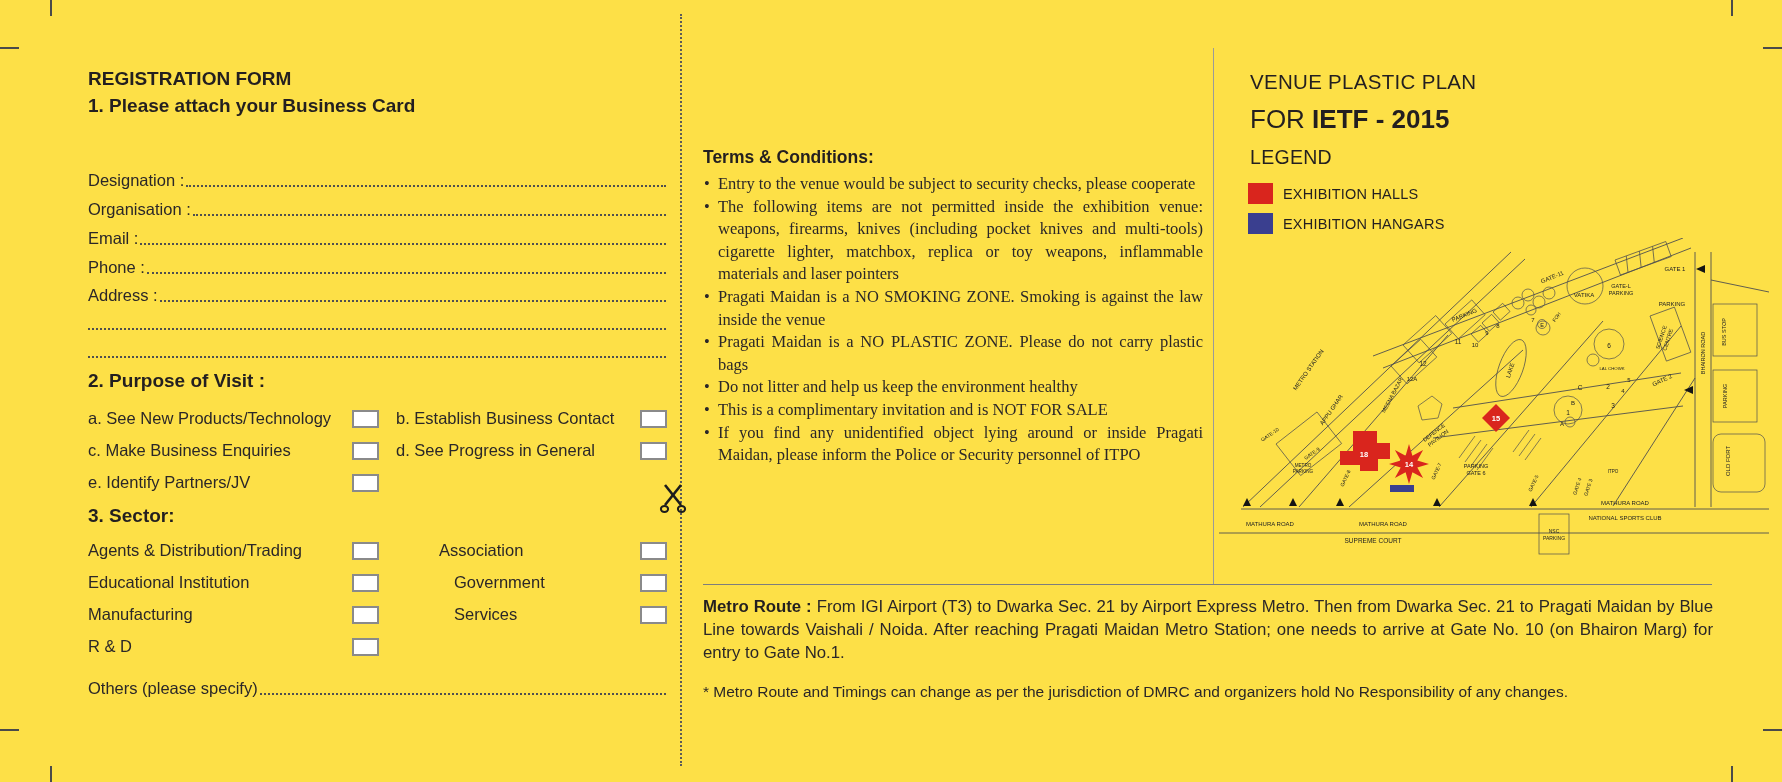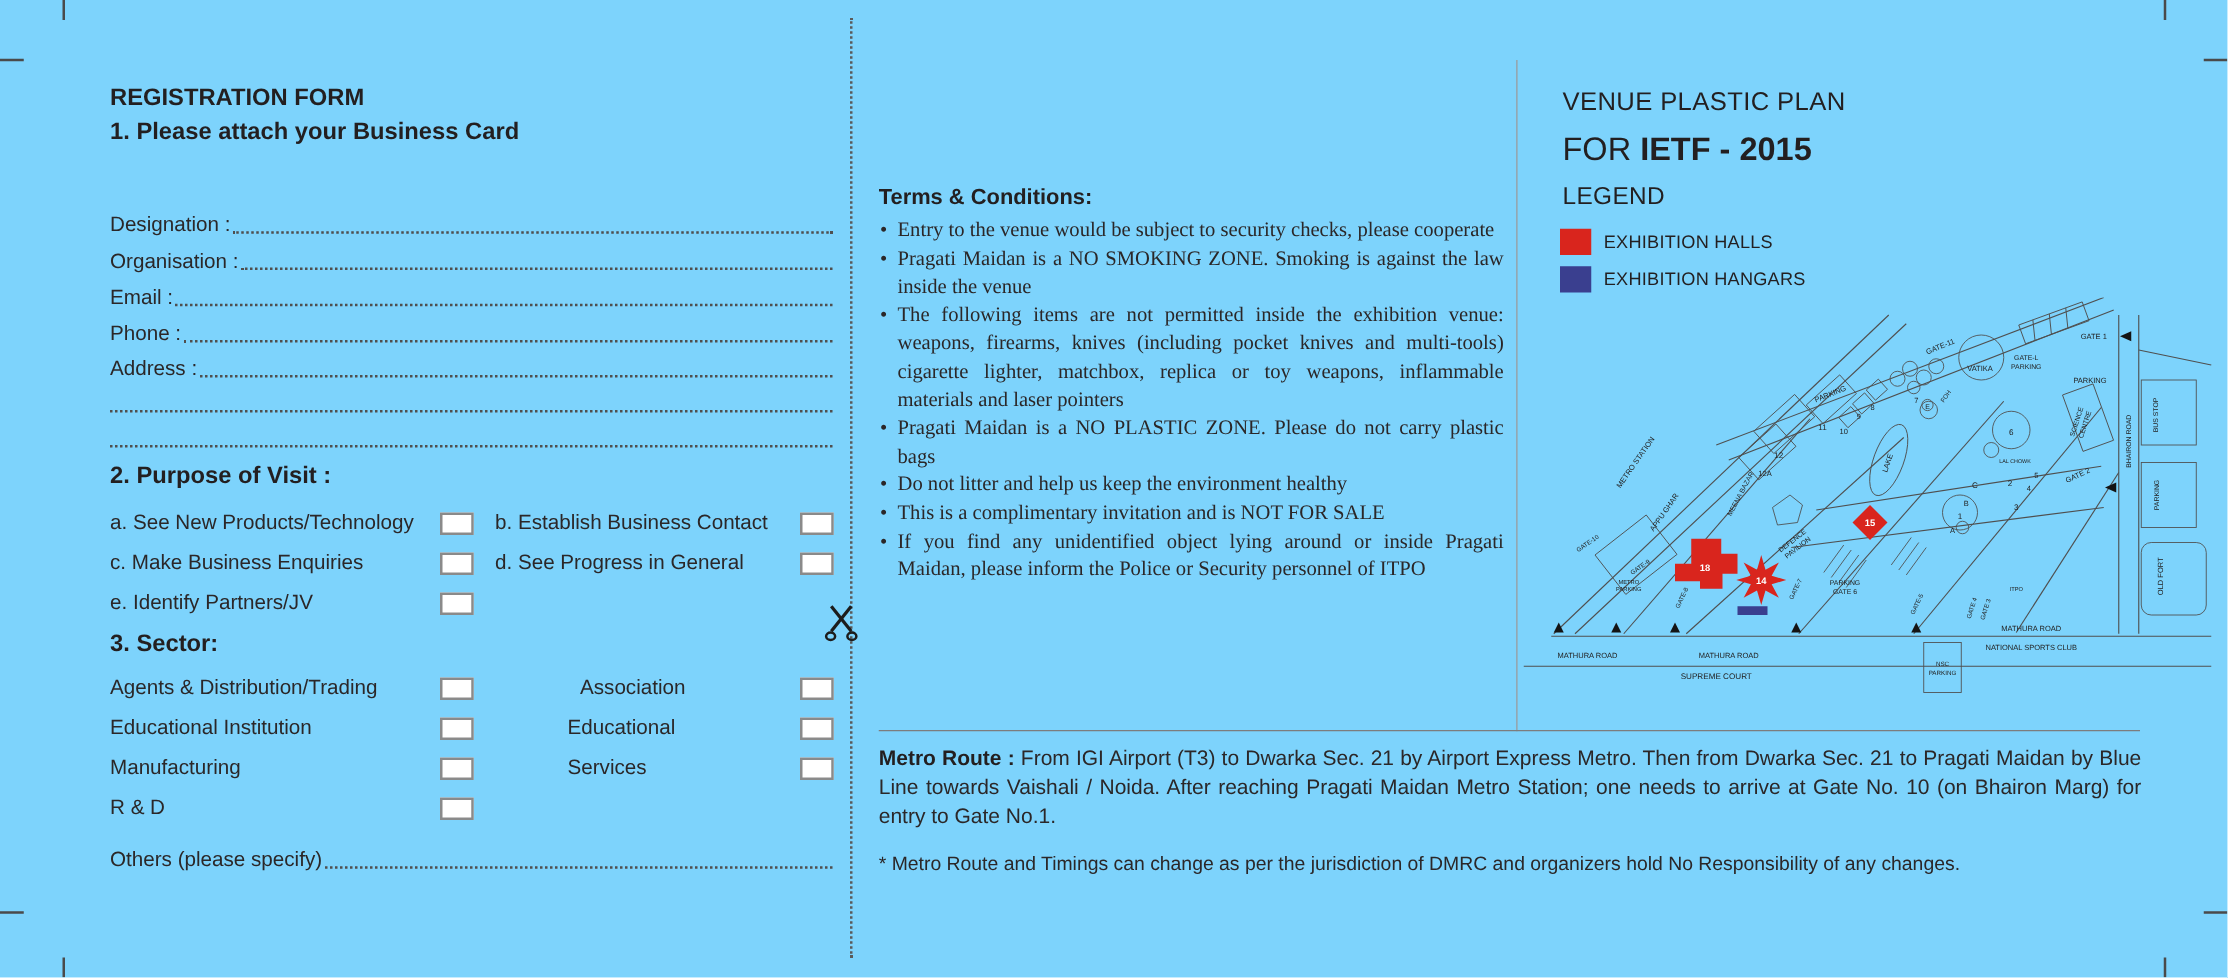--- a/index.html
+++ b/index.html
@@ -1,16 +1,16 @@
 <!DOCTYPE html>
 <html><head>
 <meta charset="utf-8">
 <style>
   html,body{margin:0;padding:0;background:#fff;}
-  .page{position:relative;width:1782px;height:782px;background:#7dd3fc;overflow:hidden;
+  .page{position:relative;width:1782px;height:782px;background:#fde047;overflow:hidden;
         font-family:"Liberation Sans",sans-serif;color:#2b2728;}
   
   .cm{position:absolute;background:#4a4a4a;}
   
   .cutline{position:absolute;left:680px;top:14px;height:752px;width:0;border-left:2px dotted #5a5a5a;}
   .scissors{position:absolute;left:659px;top:483px;}
   
   .h-bold{position:absolute;left:88px;font-size:19px;font-weight:bold;color:#231f20;white-space:nowrap;}
   .fld{position:absolute;left:88px;width:578px;display:flex;align-items:flex-end;font-size:16.5px;height:22px;}
   .fld .lbl{white-space:nowrap;padding-right:2px;}
@@ -107,47 +107,47 @@
   <div class="cbx" style="left:352px;top:442px"></div>
   <div class="opt-label" style="left:396px;top:441px">d. See Progress in General</div>
   <div class="cbx" style="left:640px;top:442px"></div>
   <div class="opt-label" style="left:88px;top:473px">e. Identify Partners/JV</div>
   <div class="cbx" style="left:352px;top:474px"></div>
 
   <div class="h-bold" style="top:505px">3. Sector:</div>
 
   <div class="opt-label" style="left:88px;top:541px">Agents &amp; Distribution/Trading</div>
   <div class="cbx" style="left:352px;top:542px"></div>
-  <div class="opt-label" style="left:464px;top:541px">Association</div>
+  <div class="opt-label" style="left:439px;top:541px">Association</div>
   <div class="cbx" style="left:640px;top:542px"></div>
 
   <div class="opt-label" style="left:88px;top:573px">Educational Institution</div>
   <div class="cbx" style="left:352px;top:574px"></div>
-  <div class="opt-label" style="left:454px;top:573px">Educational</div>
+  <div class="opt-label" style="left:454px;top:573px">Government</div>
   <div class="cbx" style="left:640px;top:574px"></div>
 
   <div class="opt-label" style="left:88px;top:605px">Manufacturing</div>
   <div class="cbx" style="left:352px;top:606px"></div>
   <div class="opt-label" style="left:454px;top:605px">Services</div>
   <div class="cbx" style="left:640px;top:606px"></div>
 
   <div class="opt-label" style="left:88px;top:637px">R &amp; D</div>
   <div class="cbx" style="left:352px;top:638px"></div>
 
   <div class="fld" style="top:676px">
     <span class="lbl">Others (please specify)</span>
       <span class="dots"></span>
   </div>
 
   <div class="terms">
     <h3>Terms &amp; Conditions:</h3>
     <ul>
       <li>Entry to the venue would be subject to security checks, please cooperate</li>
+      <li>The following items are not permitted inside the exhibition venue: weapons, firearms, knives (including pocket knives and multi-tools) cigarette lighter, matchbox, replica or toy weapons, inflammable materials and laser pointers</li>
       <li>Pragati Maidan is a NO SMOKING ZONE. Smoking is against the law inside the venue</li>
-      <li>The following items are not permitted inside the exhibition venue: weapons, firearms, knives (including pocket knives and multi-tools) cigarette lighter, matchbox, replica or toy weapons, inflammable materials and laser pointers</li>
       <li>Pragati Maidan is a NO PLASTIC ZONE. Please do not carry plastic bags</li>
       <li>Do not litter and help us keep the environment healthy</li>
       <li>This is a complimentary invitation and is NOT FOR SALE</li>
       <li>If you find any unidentified object lying around or inside Pragati Maidan, please inform the Police or Security personnel of ITPO</li>
     </ul>
   </div>
 
   <div class="vdivider"></div>
   <div class="hseparator"></div>
 

